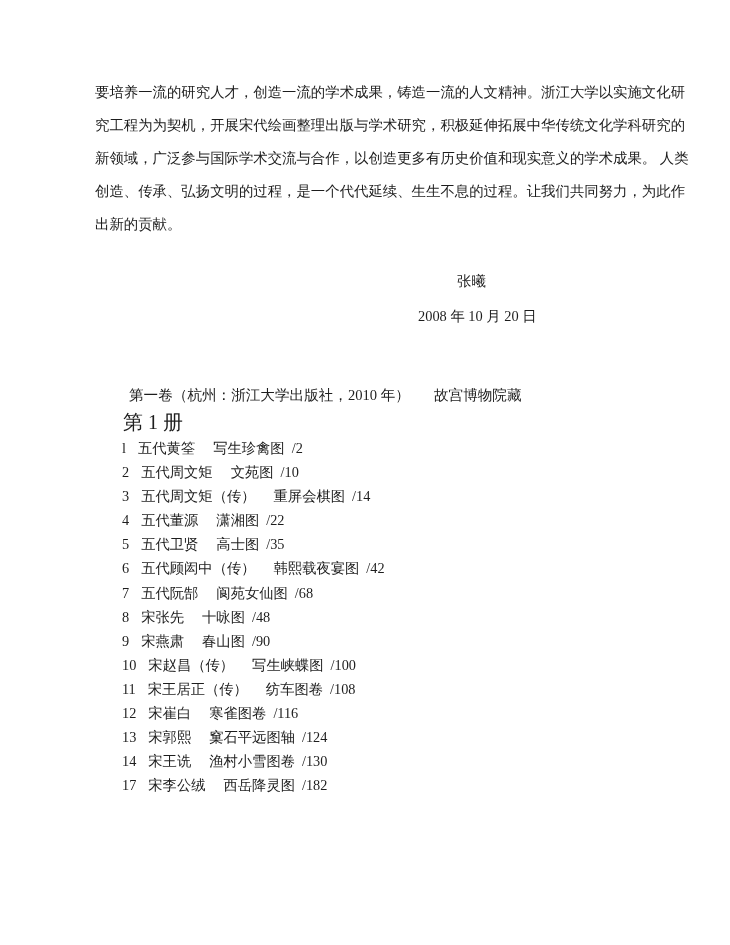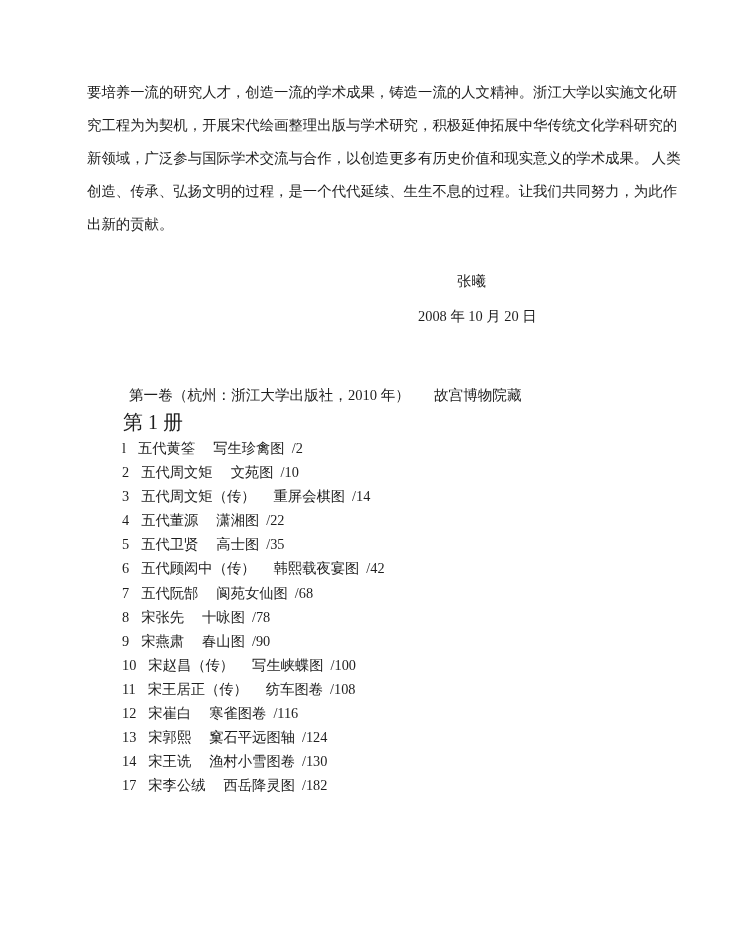--- a/index.html
+++ b/index.html
@@ -10,21 +10,21 @@
     background:#ffffff;
     color:#1d1d1d;
     font-family:"Liberation Serif","DejaVu Serif",serif;
     overflow:hidden;
   }
   .para{
     position:absolute;left:87px;top:76px;
     font-size:14.4px;line-height:33px;
     letter-spacing:0;
   }
-  .pline{white-space:nowrap;}
+  .pline{white-space:nowrap;margin-left:8px;}
   .sig{
     position:absolute;left:457px;top:271px;
     font-size:14.4px;line-height:20px;
   }
   .date{
     position:absolute;left:418px;top:306px;
     font-size:14.4px;line-height:20px;white-space:nowrap;
   }
   .vol{
     position:absolute;left:129px;top:385px;
@@ -69,21 +69,21 @@
   <div class="book">第 1 册</div>
 
   <div class="toc">
       <div class="toc-row"><span class="t-num">l</span><span class="t-dyn">五代</span><span class="t-art">黄筌</span><span class="t-title">写生珍禽图</span><span class="t-page">/2</span></div>
       <div class="toc-row"><span class="t-num">2</span><span class="t-dyn">五代</span><span class="t-art">周文矩</span><span class="t-title">文苑图</span><span class="t-page">/10</span></div>
       <div class="toc-row"><span class="t-num">3</span><span class="t-dyn">五代</span><span class="t-art">周文矩（传）</span><span class="t-title">重屏会棋图</span><span class="t-page">/14</span></div>
       <div class="toc-row"><span class="t-num">4</span><span class="t-dyn">五代</span><span class="t-art">董源</span><span class="t-title">潇湘图</span><span class="t-page">/22</span></div>
       <div class="toc-row"><span class="t-num">5</span><span class="t-dyn">五代</span><span class="t-art">卫贤</span><span class="t-title">高士图</span><span class="t-page">/35</span></div>
       <div class="toc-row"><span class="t-num">6</span><span class="t-dyn">五代</span><span class="t-art">顾闳中（传）</span><span class="t-title">韩熙载夜宴图</span><span class="t-page">/42</span></div>
       <div class="toc-row"><span class="t-num">7</span><span class="t-dyn">五代</span><span class="t-art">阮郜</span><span class="t-title">阆苑女仙图</span><span class="t-page">/68</span></div>
-      <div class="toc-row"><span class="t-num">8</span><span class="t-dyn">宋</span><span class="t-art">张先</span><span class="t-title">十咏图</span><span class="t-page">/78</span></div>
+      <div class="toc-row"><span class="t-num">8</span><span class="t-dyn">宋</span><span class="t-art">张先</span><span class="t-title">十咏图</span><span class="t-page">/48</span></div>
       <div class="toc-row"><span class="t-num">9</span><span class="t-dyn">宋</span><span class="t-art">燕肃</span><span class="t-title">春山图</span><span class="t-page">/90</span></div>
       <div class="toc-row"><span class="t-num">10</span><span class="t-dyn">宋</span><span class="t-art">赵昌（传）</span><span class="t-title">写生峡蝶图</span><span class="t-page">/100</span></div>
       <div class="toc-row"><span class="t-num">11</span><span class="t-dyn">宋</span><span class="t-art">王居正（传）</span><span class="t-title">纺车图卷</span><span class="t-page">/108</span></div>
       <div class="toc-row"><span class="t-num">12</span><span class="t-dyn">宋</span><span class="t-art">崔白</span><span class="t-title">寒雀图卷</span><span class="t-page">/116</span></div>
       <div class="toc-row"><span class="t-num">13</span><span class="t-dyn">宋</span><span class="t-art">郭熙</span><span class="t-title">窠石平远图轴</span><span class="t-page">/124</span></div>
       <div class="toc-row"><span class="t-num">14</span><span class="t-dyn">宋</span><span class="t-art">王诜</span><span class="t-title">渔村小雪图卷</span><span class="t-page">/130</span></div>
       <div class="toc-row"><span class="t-num">17</span><span class="t-dyn">宋</span><span class="t-art">李公绒</span><span class="t-title">西岳降灵图</span><span class="t-page">/182</span></div>
     </div>
 
 </div>

